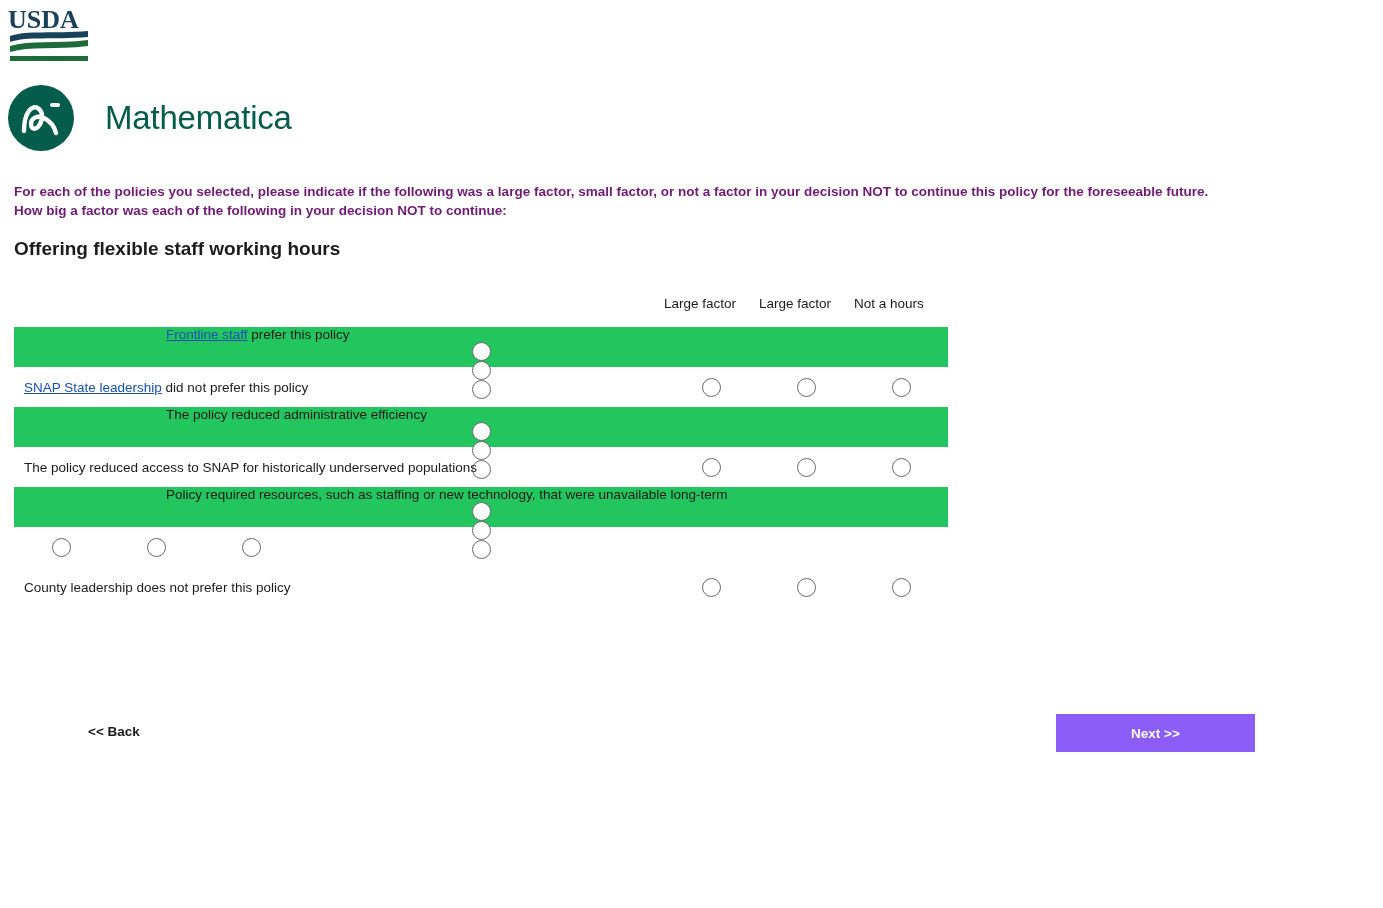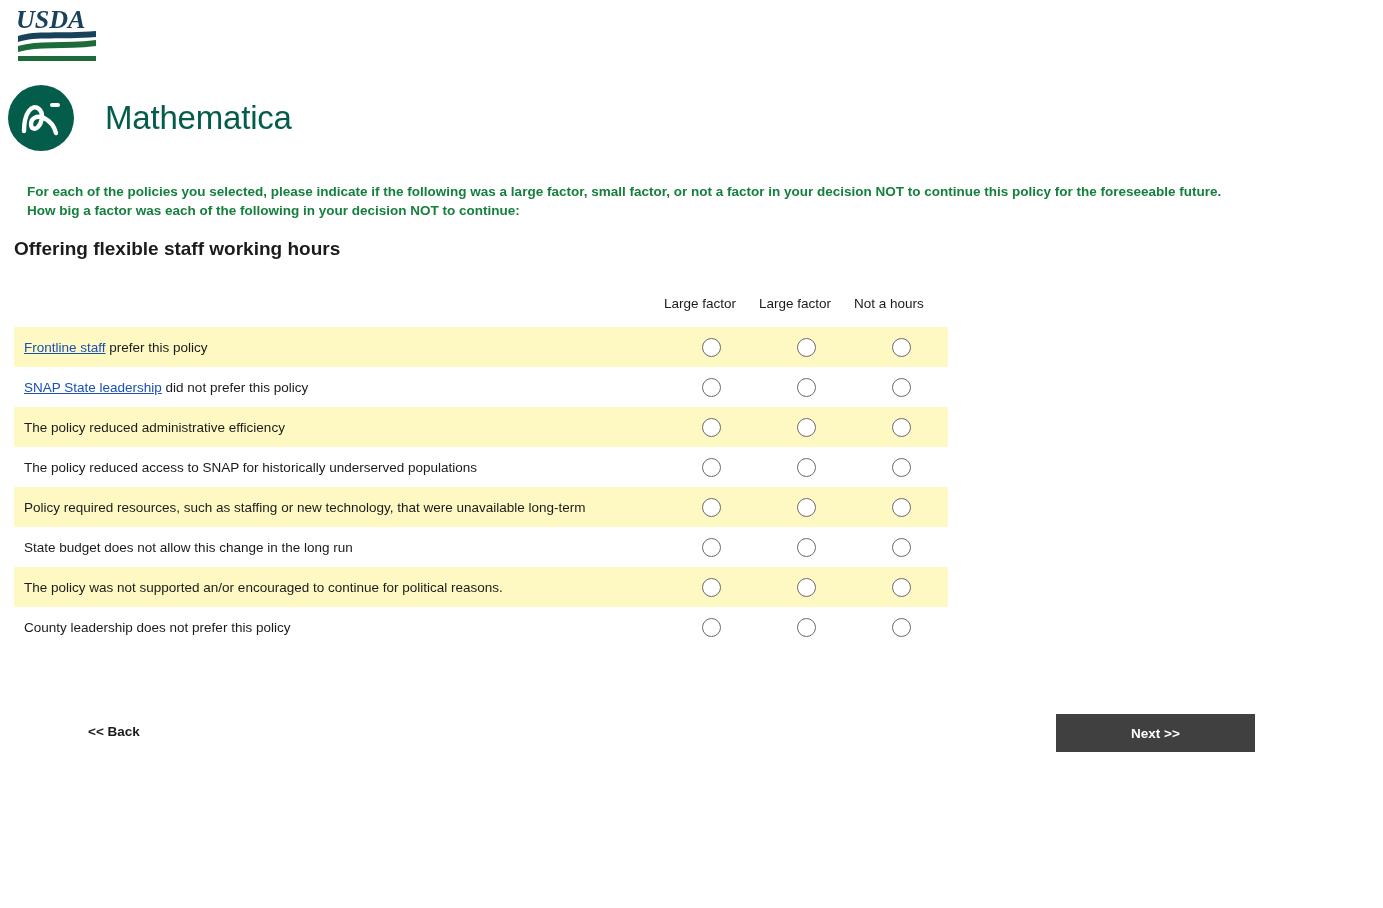--- a/index.html
+++ b/index.html
@@ -12,25 +12,24 @@
     height: 908px;
     font-family: "Liberation Sans", sans-serif;
     color: #1b1b1b;
     position: relative;
     overflow: hidden;
   }
 
   
   .usda-logo {
     position: absolute;
-    left: 16px;
+    left: 8px;
     top: 6px;
     width: 84px;
     height: 58px;
-    font-style: italic;
   }
   .mathematica-logo {
     position: absolute;
     left: 8px;
     top: 85px;
     display: flex;
     align-items: center;
   }
   .mathematica-mark {
     width: 66px;
@@ -56,22 +55,21 @@
   .question-block {
     position: absolute;
     left: 14px;
     top: 182px;
     width: 1260px;
   }
   .question-line {
     font-size: 13.5px;
     font-weight: bold;
     line-height: 19px;
-    color: #15803d;
-    margin-left: 13px;
+    color: #701a75;
   }
   .policy-name {
     margin-top: 18px;
     font-size: 19px;
     font-weight: bold;
     color: #1b1b1b;
   }
 
   
   .grid {
@@ -94,21 +92,22 @@
     flex: 0 0 auto;
     font-size: 13.5px;
     color: #1b1b1b;
   }
   .grid-row {
     display: flex;
     align-items: center;
     height: 40px;
   }
   .grid-row.alt {
-    background: #fef9c3;
+    background: #22c55e;
+    flex-direction: column;
   }
   .row-label {
     width: 650px;
     flex: 0 0 auto;
     padding-left: 10px;
     box-sizing: border-box;
     font-size: 13.5px;
     color: #1b1b1b;
   }
   .row-label a {
@@ -143,21 +142,21 @@
     color: #1b1b1b;
     text-decoration: none;
     cursor: pointer;
   }
   .next-button {
     position: absolute;
     left: 1056px;
     top: 714px;
     width: 199px;
     height: 38px;
-    background: #404040;
+    background: #8b5cf6;
     border: none;
     color: #ffffff;
     font-size: 13.5px;
     font-weight: bold;
     font-family: "Liberation Sans", sans-serif;
     cursor: pointer;
   }
 </style>
 </head>
 <body>
@@ -259,44 +258,31 @@
       </div>
     <div class="radio-cell">
         <span class="radio"></span>
       </div>
     <div class="radio-cell">
         <span class="radio"></span>
       </div>
   </div>
 
   <div class="grid-row">
-    <div class="row-label">State budget does not allow this change in the long run</div>
-    <div class="radio-cell">
-        <span class="radio"></span>
-      </div>
-    <div class="radio-cell">
-        <span class="radio"></span>
-      </div>
-    <div class="radio-cell">
-        <span class="radio"></span>
-      </div>
-  </div>
-
-  <div class="grid-row alt">
-    <div class="row-label">The policy was not supported an/or encouraged to continue for political reasons.</div>
-    <div class="radio-cell">
-        <span class="radio"></span>
-      </div>
-    <div class="radio-cell">
-        <span class="radio"></span>
-      </div>
-    <div class="radio-cell">
-        <span class="radio"></span>
-      </div>
-  </div>
+    <div class="radio-cell">
+        <span class="radio"></span>
+      </div>
+    <div class="radio-cell">
+        <span class="radio"></span>
+      </div>
+    <div class="radio-cell">
+        <span class="radio"></span>
+      </div>
+  </div>
+
 
   <div class="grid-row">
     <div class="row-label">County leadership does not prefer this policy</div>
     <div class="radio-cell">
         <span class="radio"></span>
       </div>
     <div class="radio-cell">
         <span class="radio"></span>
       </div>
     <div class="radio-cell">

